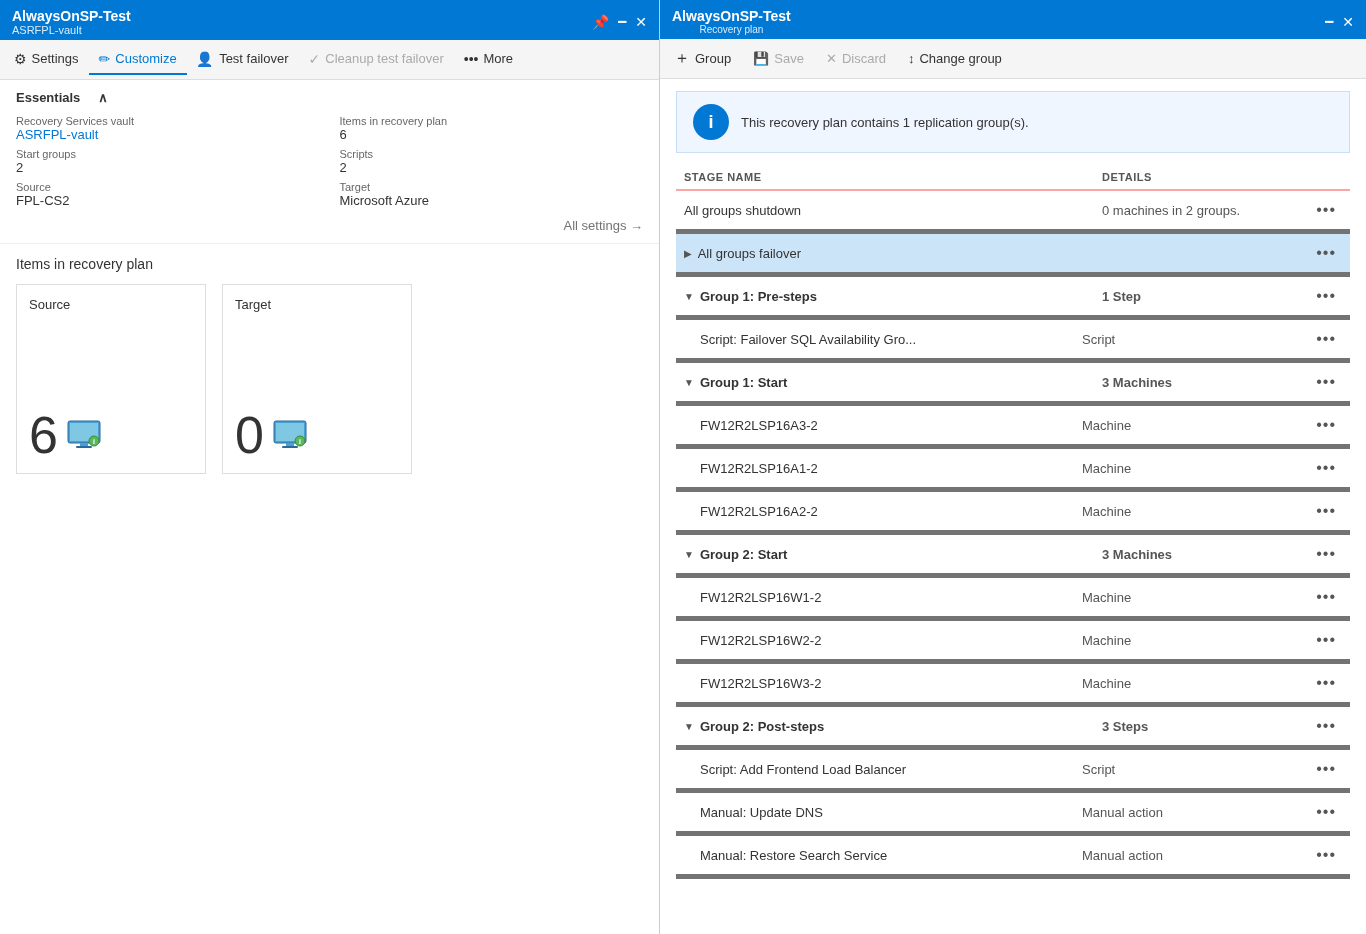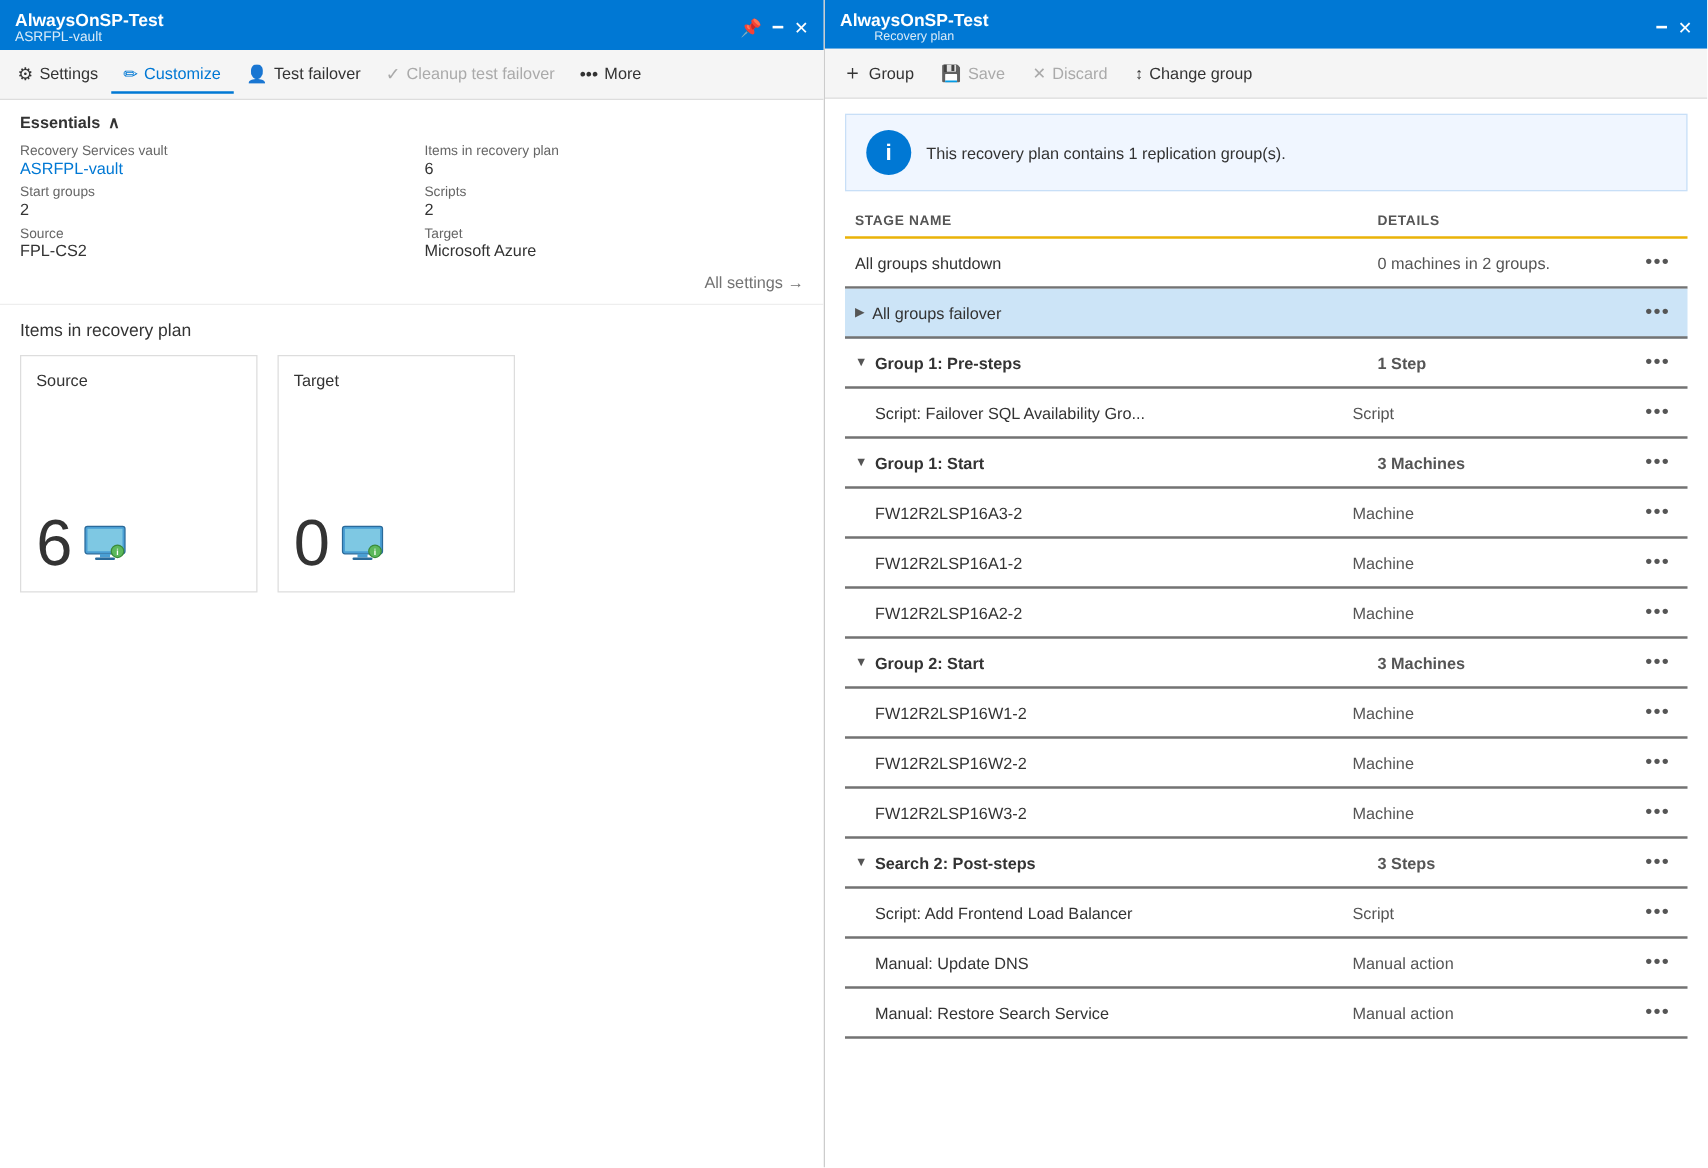--- a/index.html
+++ b/index.html
@@ -48,21 +48,21 @@
     .toolbar-btn.active { border-bottom: 2px solid #0078d4; color: #0078d4; }
     .toolbar-btn.disabled { color: #aaa; cursor: default; }
     .toolbar-btn .icon { font-size: 14px; }
 
     .essentials-section {
       padding: 10px 16px;
       border-bottom: 1px solid #eee;
       flex-shrink: 0;
     }
     .essentials-header {
-      display: flex; align-items: center; gap: 6px;
+      display: flex; align-items: center; gap: 18px;
       font-size: 13px; font-weight: 600; margin-bottom: 10px; cursor: pointer;
     }
     .essentials-grid {
       display: grid; grid-template-columns: 1fr 1fr;
       gap: 6px 20px;
     }
     .essentials-item .label { font-size: 11px; color: #666; }
     .essentials-item .value { font-size: 13px; color: #333; }
     .essentials-item .value.link { color: #0078d4; cursor: pointer; text-decoration: none; }
     .all-settings {
@@ -153,28 +153,28 @@
     }
     .info-text { font-size: 13px; color: #333; }
 
     .table-section {
       flex: 1; overflow-y: auto;
       padding: 0 16px;
     }
     .table-header {
       display: grid; grid-template-columns: 1fr 200px 40px;
       padding: 6px 8px;
-      border-bottom: 2px solid #eab308;
+      border-bottom: 2px solid #fca5a5;
     }
     .table-header-cell { font-size: 11px; font-weight: 700; color: #555; text-transform: uppercase; letter-spacing: 0.5px; }
 
     .table-row {
       display: grid; grid-template-columns: 1fr 200px 40px;
       padding: 8px 8px;
-      border-bottom: 2px solid #737373;
+      border-bottom: 5px solid #737373;
       align-items: center;
       cursor: pointer;
     }
     .table-row.highlighted { background: #cce4f7; }
     .table-row.group-row { font-weight: 600; }
     .table-row.sub-row { padding-left: 24px; gap: 20px; }
 
     .stage-name { display: flex; align-items: center; gap: 6px; }
     .chevron { font-size: 10px; color: #555; }
     .more-btn {
@@ -457,21 +457,21 @@
             <span>FW12R2LSP16W3-2</span>
           </div>
           <div style="color: rgb(85, 85, 85);">Machine</div>
           <div style="display: flex; justify-content: flex-end;">
             <button class="more-btn">•••</button>
           </div>
         </div>
         <div class="table-row group-row">
           <div class="stage-name">
             <span class="chevron">▼</span>
-            <span>Search 2: Post-steps</span>
+            <span>Group 2: Post-steps</span>
           </div>
           <div style="color: rgb(85, 85, 85);">3 Steps</div>
           <div style="display: flex; justify-content: flex-end;">
             <button class="more-btn">•••</button>
           </div>
         </div>
         <div class="table-row sub-row">
           <div class="stage-name">
             <span>Script: Add Frontend Load Balancer</span>
           </div>

